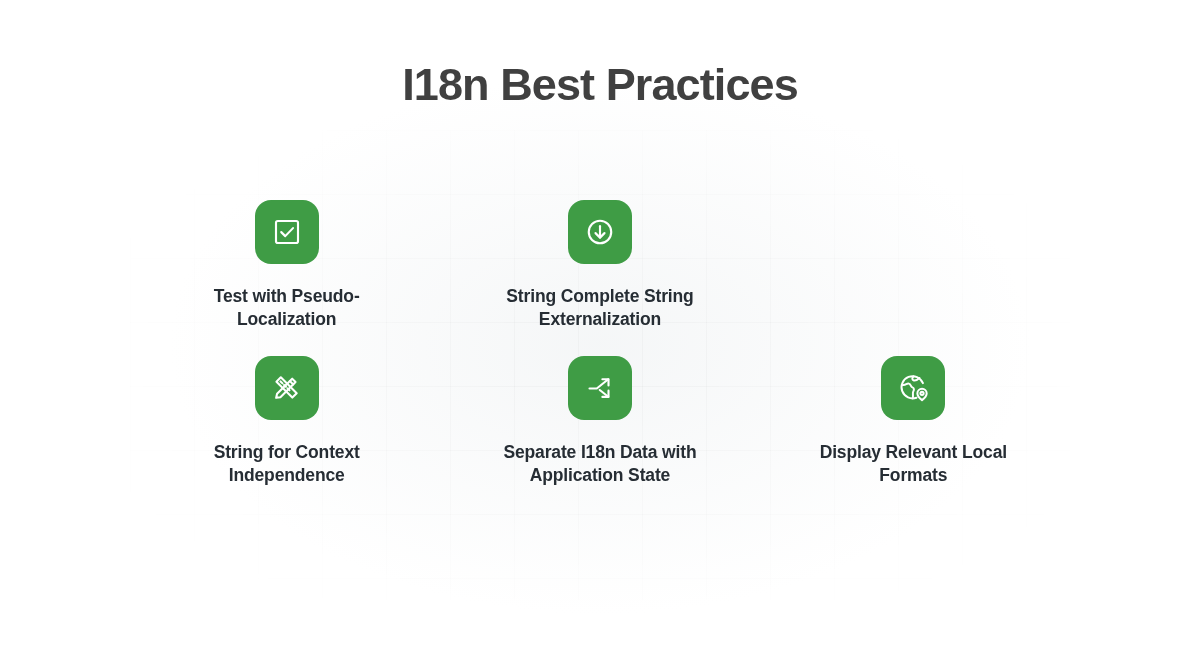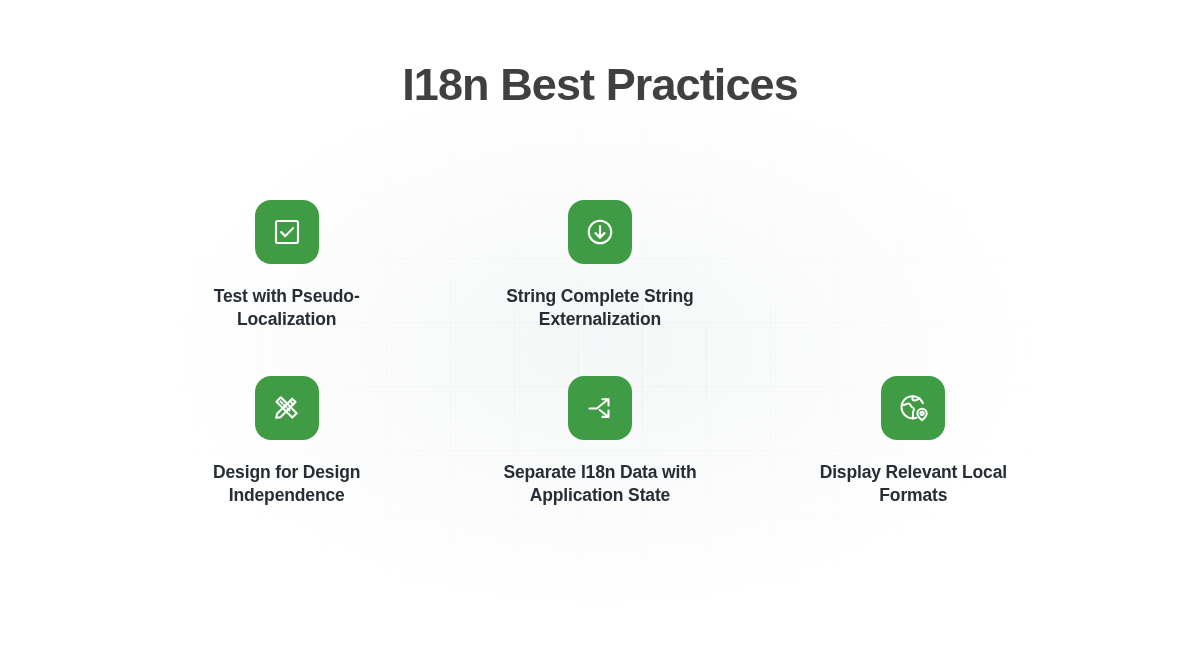--- a/index.html
+++ b/index.html
@@ -58,21 +58,21 @@
     line-height: 1.1;
   }
 
   #cards {
     position: absolute;
     left: 130px;
     top: 200px;
     width: 940px;
     display: flex;
     flex-direction: column;
-    gap: 44px;
+    gap: 24px;
   }
   .card-row {
     display: flex;
     flex-direction: row;
   }
   .card {
     width: 313.33px;
     display: flex;
     flex-direction: column;
     align-items: center;
@@ -153,21 +153,21 @@
               <path d="M4.0 20.0 L4.7 16.9 L16.4 5.2 L19.0 7.8 L7.3 19.5 Z"></path>
               <line x1="14.6" y1="7.0" x2="17.2" y2="9.6"></line>
 
               <path d="M7.6 4.1 L4.2 7.5 L16.5 19.8 L19.9 16.4 Z"></path>
               <line x1="7.4" y1="7.3" x2="8.9" y2="8.8"></line>
               <line x1="10.1" y1="10.0" x2="11.6" y2="11.5"></line>
               <line x1="12.8" y1="12.7" x2="14.3" y2="14.2"></line>
             </svg>
           </span>
         </div>
-        <div class="card-label">Design for Design Independence</div>
+        <div class="card-label">String for Context Independence</div>
       </div>
 
       <div class="card">
         <div class="card-icon-tile">
           <span>
             <svg width="30" height="30" viewBox="0 0 24 24" fill="none" stroke="#ffffff" stroke-width="1.7" stroke-linecap="round" stroke-linejoin="round">
               <path d="M3.6 12.4 L9.4 12.4 L18.6 5.0"></path>
               <polyline points="13.9,5.0 18.8,5.0 18.8,9.9"></polyline>
               <path d="M11.8 13.6 L18.6 19.0"></path>
               <polyline points="18.8,14.1 18.8,19.1 13.9,19.1"></polyline>

